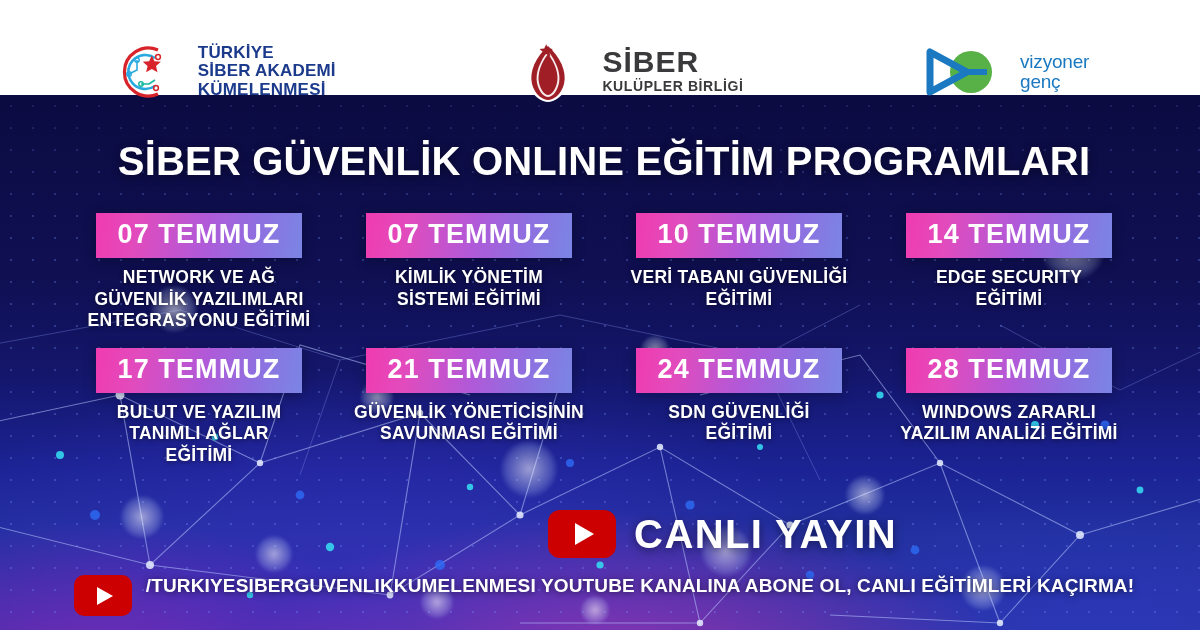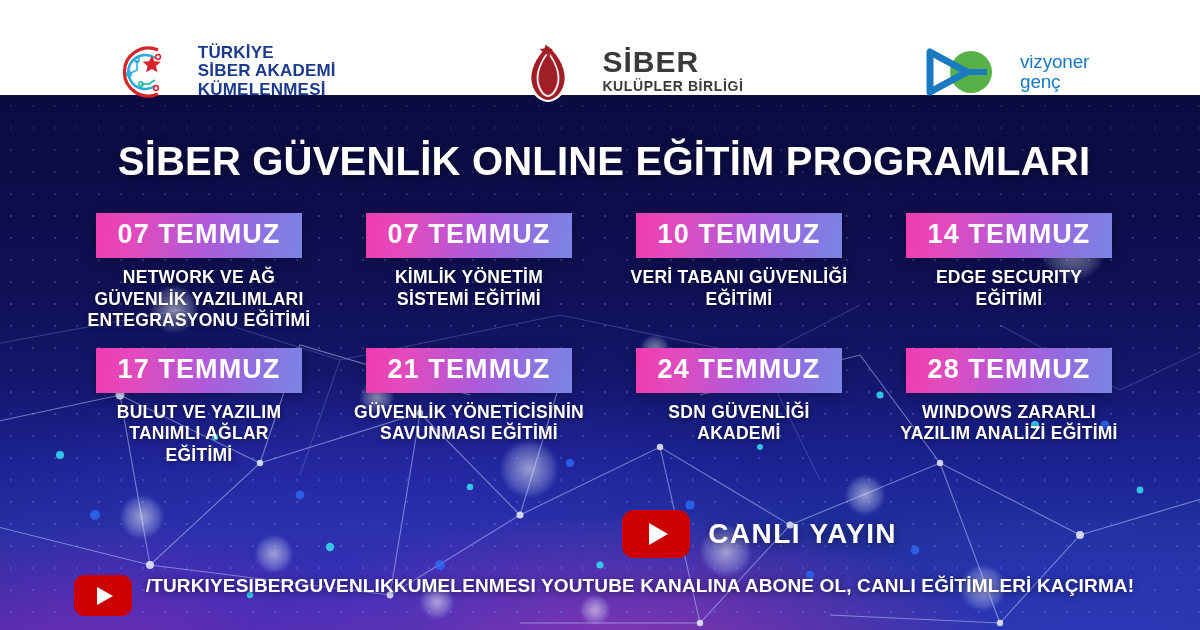--- a/index.html
+++ b/index.html
@@ -120,21 +120,21 @@
     flex:0 0 auto;
   }
   .yt-tri {
     width:0; height:0;
     border-left:19px solid #fff;
     border-top:11px solid transparent;
     border-bottom:11px solid transparent;
     margin-left:5px;
   }
   .live-text {
-    color:#fff; font-weight:bold; font-size:28px; letter-spacing:1.4px;
+    color:#fff; font-weight:bold; font-size:40px; letter-spacing:1.4px;
     text-shadow:0 2px 10px rgba(0,0,0,.5); white-space:nowrap;
   }
 
   
   .bottom {
     position:absolute; left:0; bottom:14px; width:1200px;
     display:flex; justify-content:center; gap:14px;
     padding:0 24px;
   }
   .yt-sm { width:58px; height:41px; border-radius:10px; background:#cc0000;
@@ -332,21 +332,21 @@
 EĞİTİMİ</div>
         </div>
         <div class="cell">
           <div class="chip">21 TEMMUZ</div>
           <div class="ctitle">GÜVENLİK YÖNETİCİSİNİN
 SAVUNMASI EĞİTİMİ</div>
         </div>
         <div class="cell">
           <div class="chip">24 TEMMUZ</div>
           <div class="ctitle">SDN GÜVENLİĞİ
-AKADEMİ</div>
+EĞİTİMİ</div>
         </div>
         <div class="cell">
           <div class="chip">28 TEMMUZ</div>
           <div class="ctitle">WINDOWS ZARARLI
 YAZILIM ANALİZİ EĞİTİMİ</div>
         </div>
       </div>
     </div>
 
     <div class="live">

